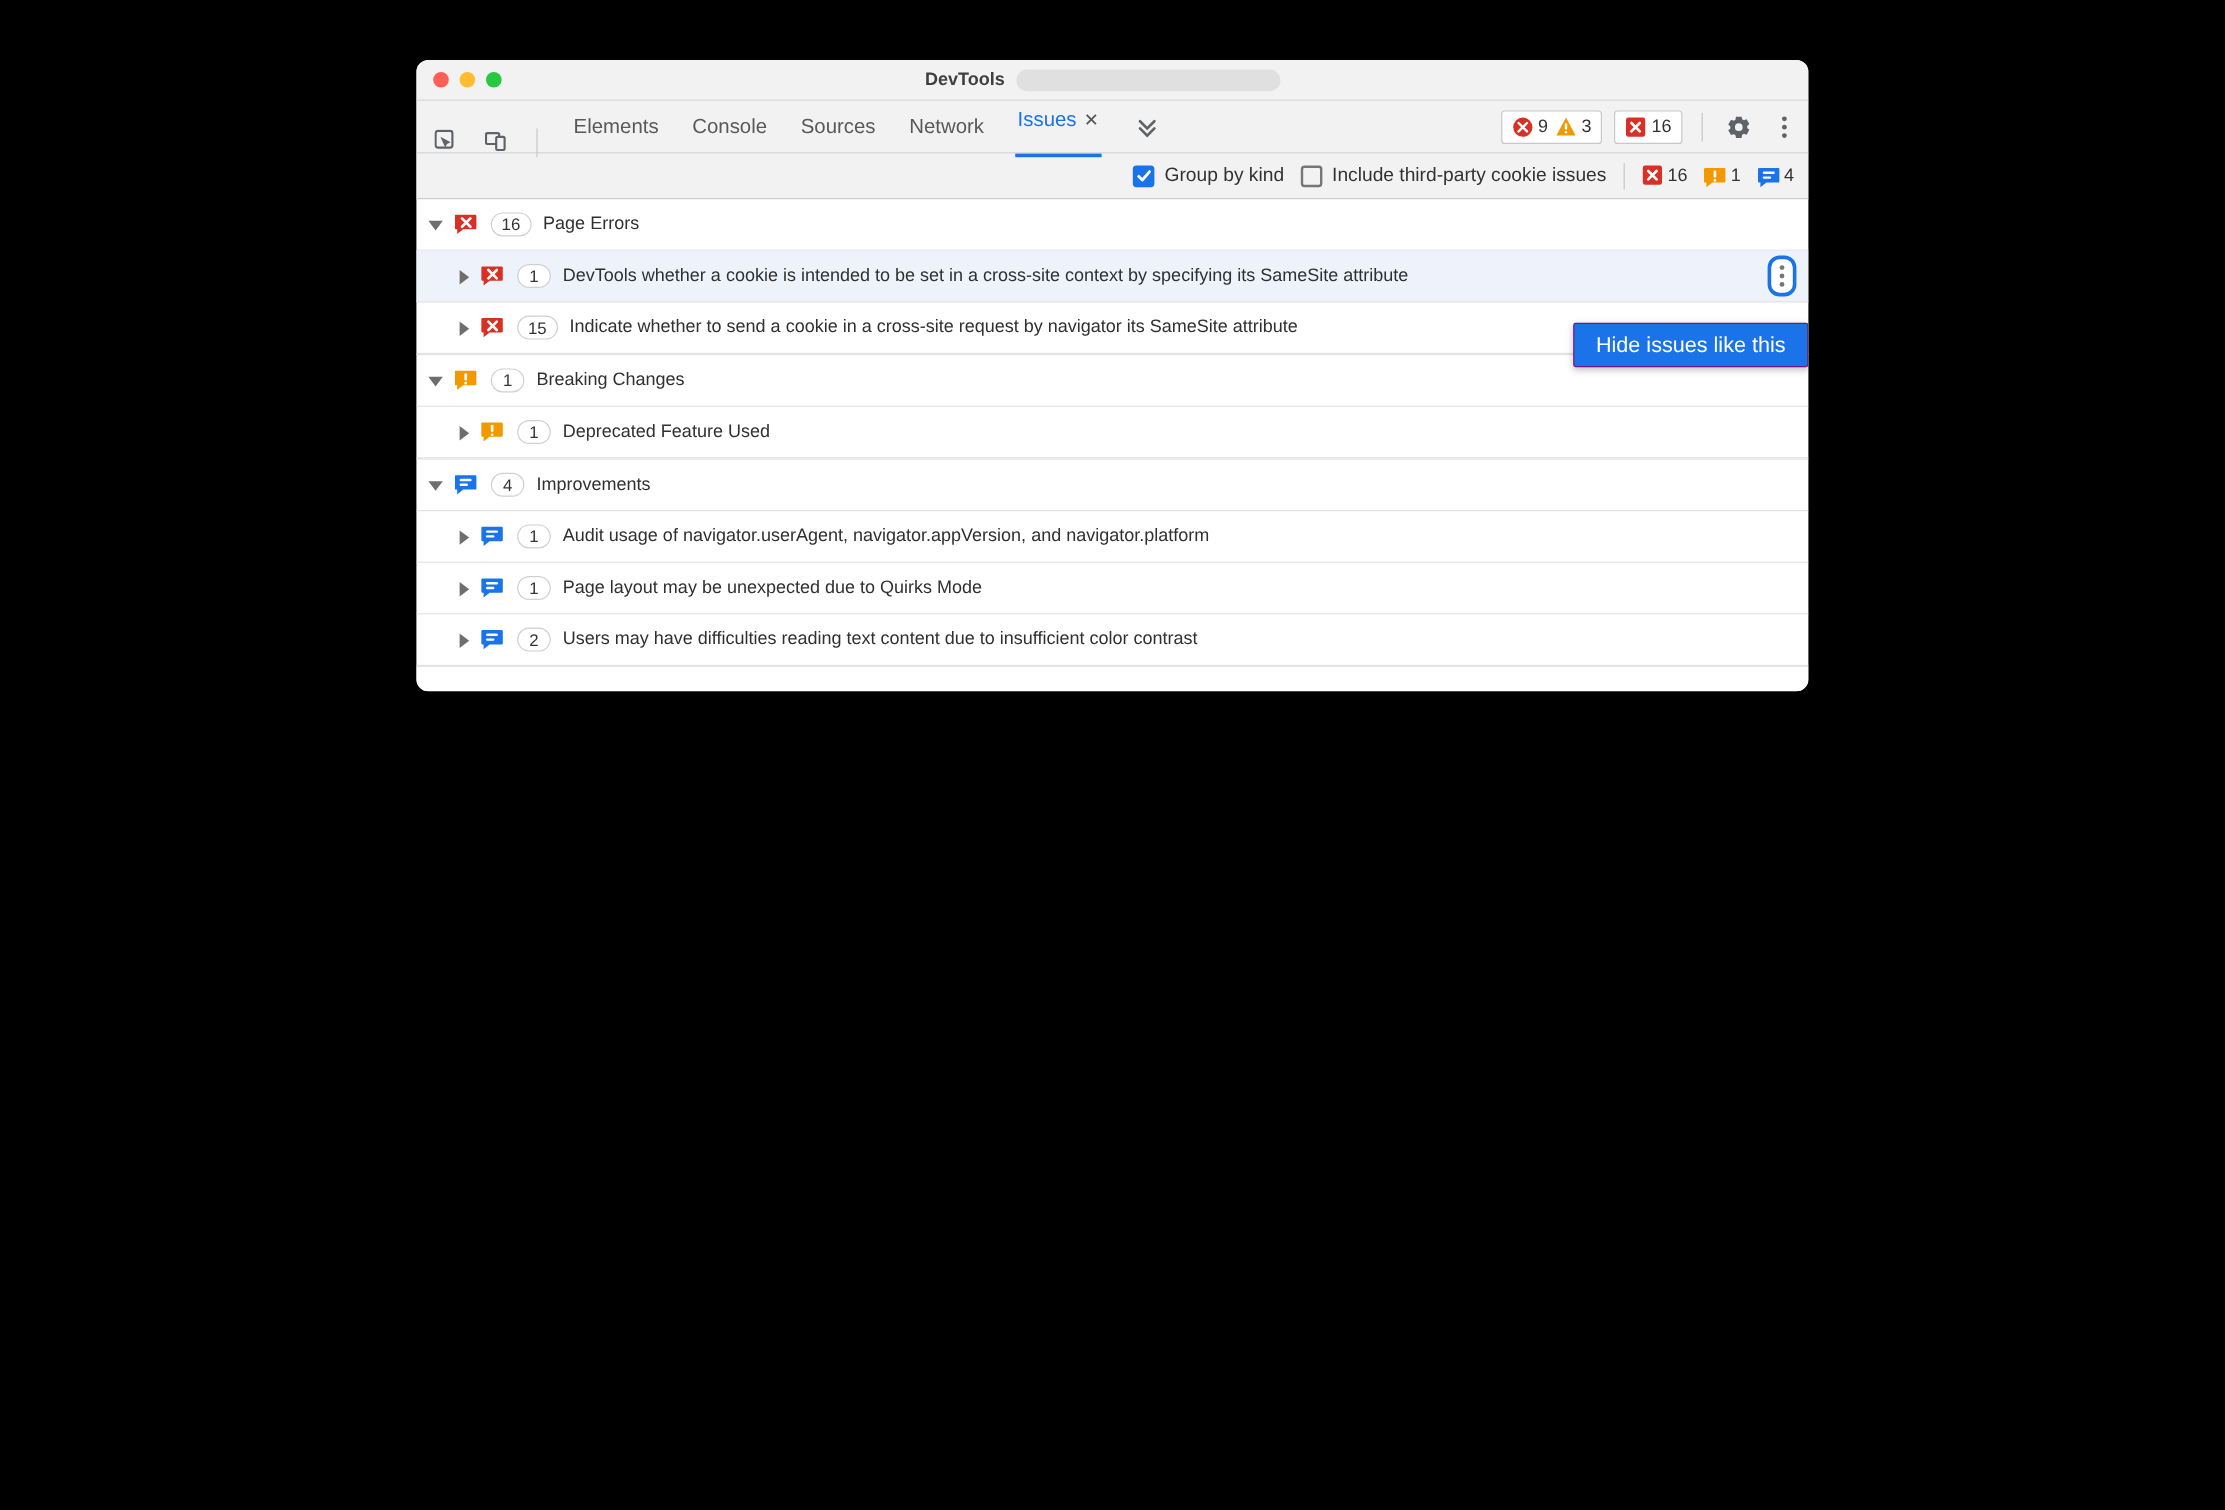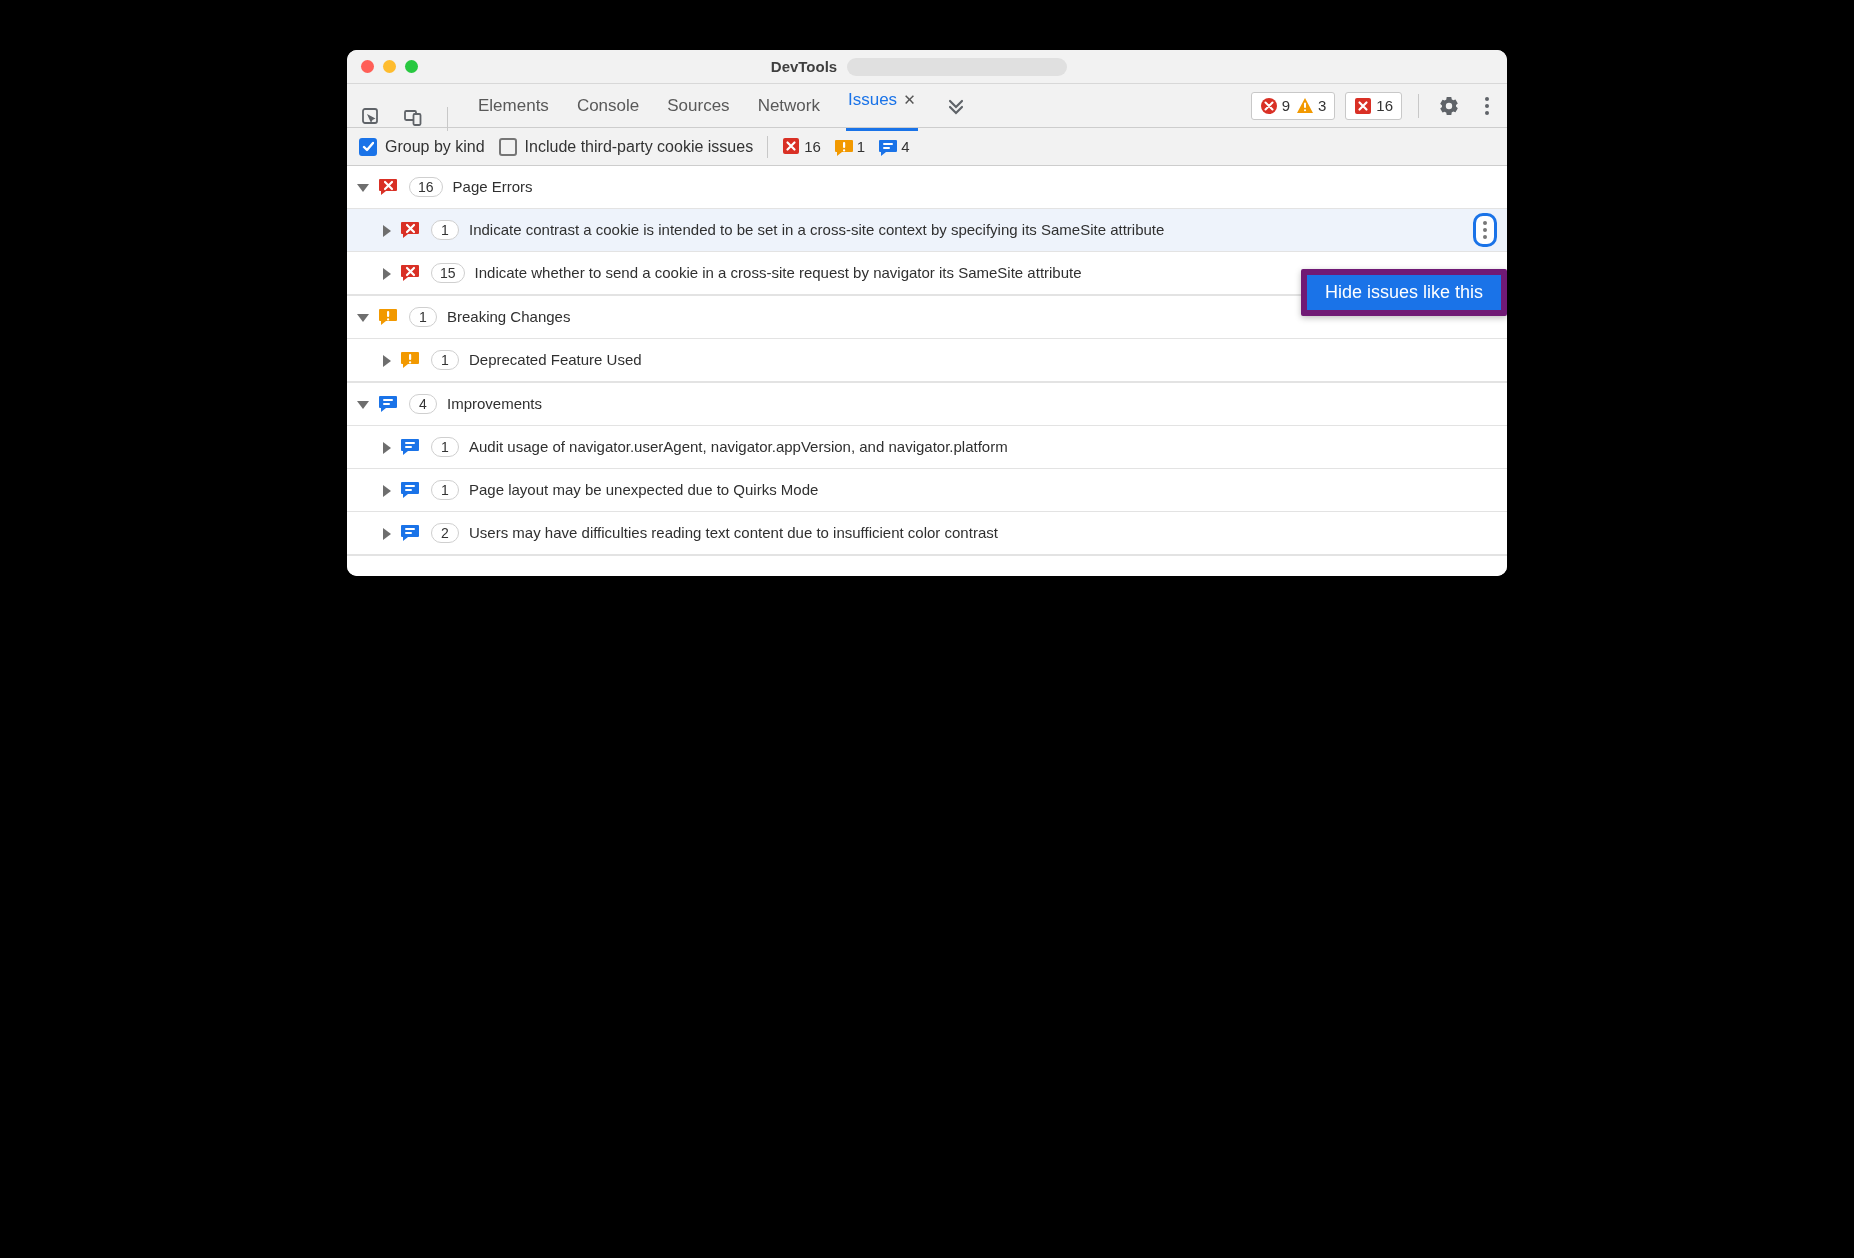--- a/index.html
+++ b/index.html
@@ -112,20 +112,21 @@
   .badge { display: inline-flex; align-items: center; gap: 4px; font-size: 15px; color:#333; }
   .ico { display:inline-flex; align-items:center; justify-content:center; }
   .ico svg { display:block; }
   
   .subbar {
     height: 38px;
     background: #f2f2f2;
     border-bottom: 1px solid #cdcdcd;
     display: flex;
     align-items: center;
+    justify-content: flex-end;
     gap: 14px;
     padding: 0 12px;
     font-size: 16px;
     color: #333;
   }
   .cb {
     display: inline-flex; align-items: center; gap: 8px;
     cursor: pointer;
   }
   .cb .box {
@@ -203,21 +204,21 @@
   }
   .kebab .dots span {
     width: 4px; height: 4px; border-radius: 50%;
     background: #777;
   }
   .popup {
     position: absolute;
     right: 0; top: 60px;
     background: #1a73e8;
     color: #fff;
-    border: 6px solid #701a75;
+    border: 1px solid #701a75;
     border-radius: 2px;
     padding: 7px 18px;
     font-size: 18px;
     z-index: 10;
     box-shadow: 0 2px 6px rgba(0,0,0,0.25);
   }
   .footer-pad { height: 20px; background:#fff; }
 </style>
 </head>
 <body>
@@ -421,21 +422,21 @@
         <span class="group-title">Page Errors</span>
       </div>
       <div class="item highlight">
         <span class="expander right"></span>
         <span class="ico">
             <svg width="20" height="22">
               <use href="#ic-error"></use>
             </svg>
           </span>
         <span class="count-pill">1</span>
-        <span class="item-title">Indicate contrast a cookie is intended to be set in a cross-site context by specifying its SameSite attribute</span>
+        <span class="item-title">DevTools whether a cookie is intended to be set in a cross-site context by specifying its SameSite attribute</span>
         <span class="kebab">
           <span class="dots">
               <span></span>
               <span></span>
               <span></span>
             </span>
         </span>
         <div class="popup">
           <span>Hide issues like this</span>
         </div>

